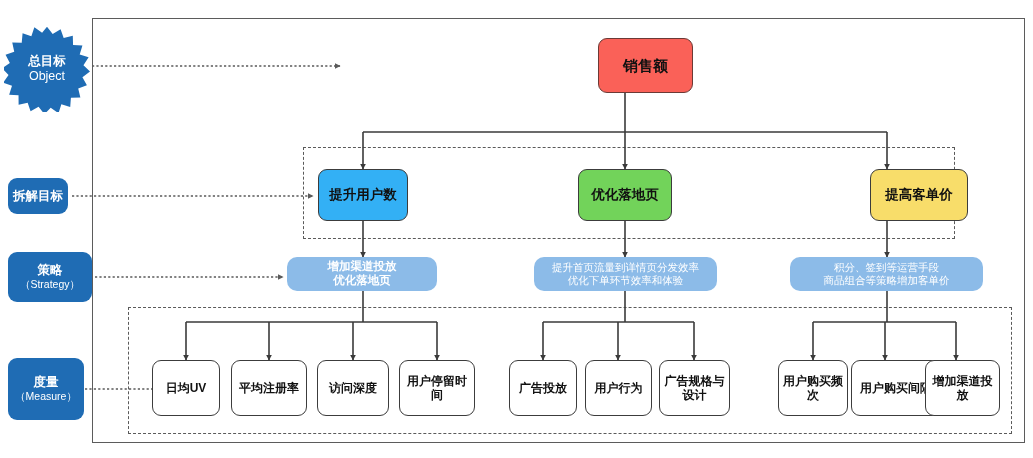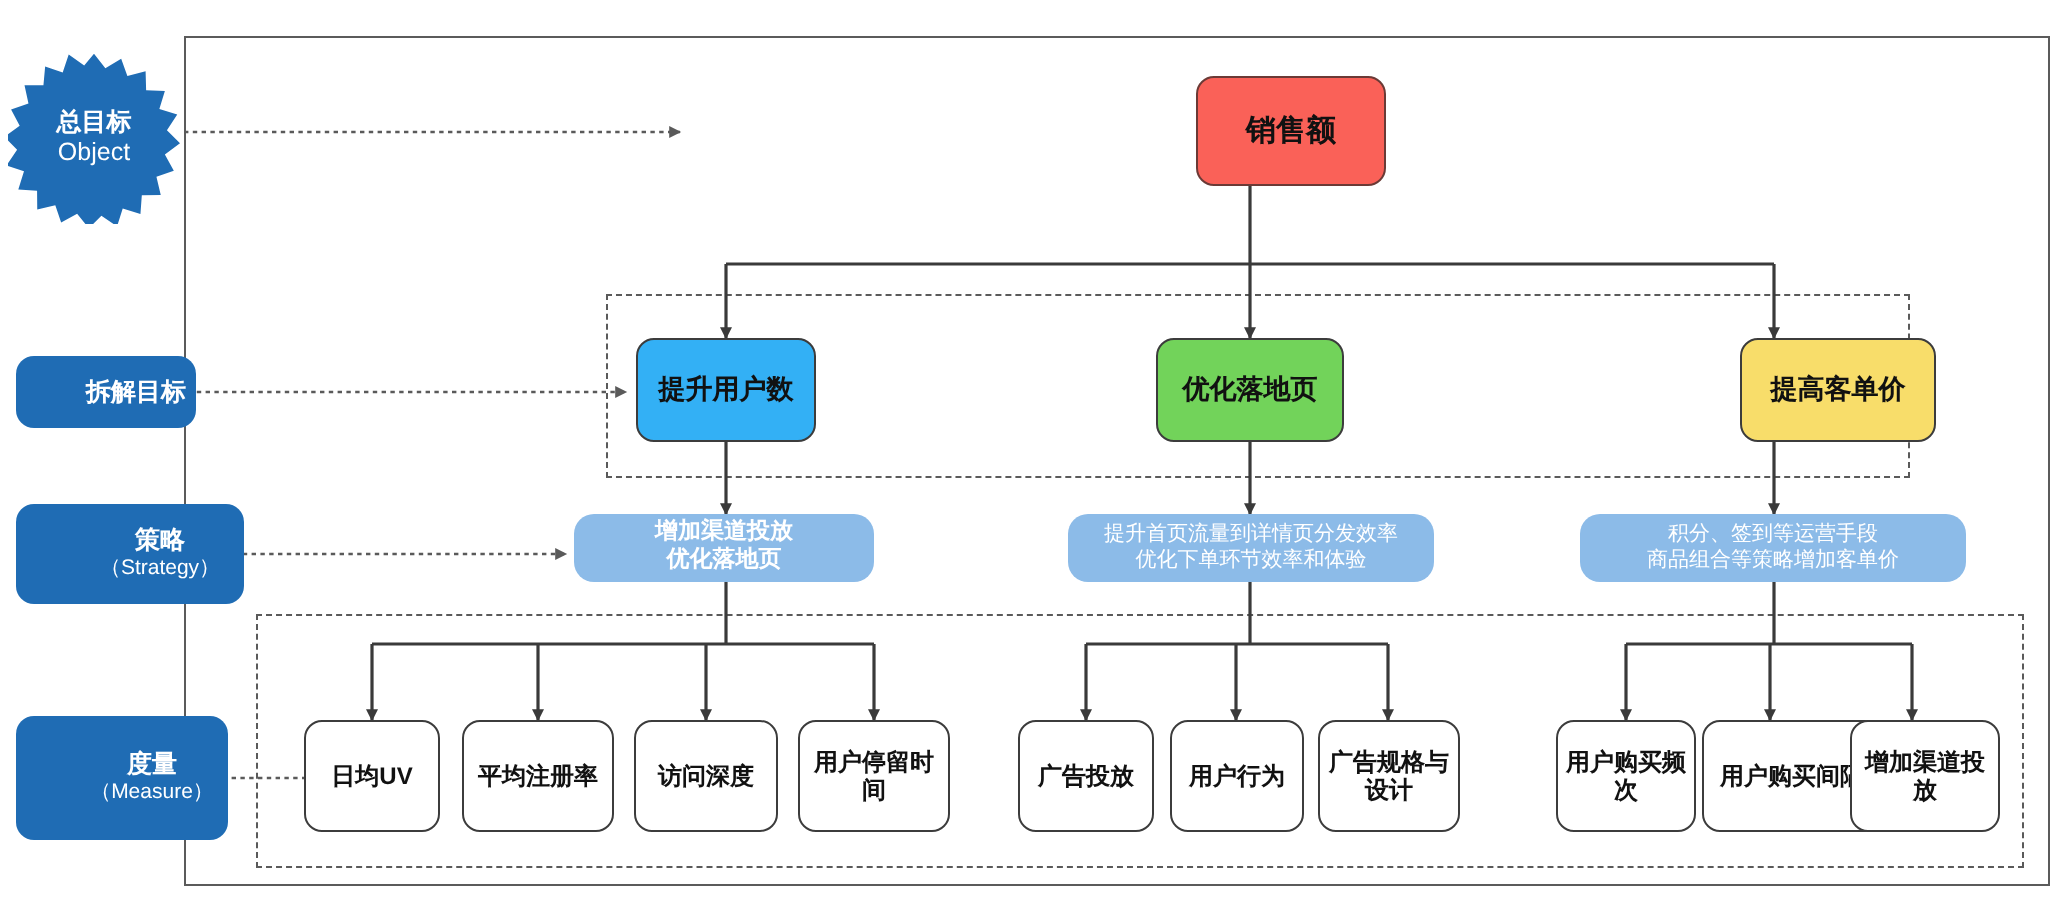--- a/index.html
+++ b/index.html
@@ -1,21 +1,21 @@
 <!DOCTYPE html>
 <html><head>
 <meta charset="utf-8">
 <style>
   html,body{margin:0;padding:0;background:#ffffff;}
   body{font-family:"Liberation Sans","DejaVu Sans",sans-serif;}
   #stage{position:relative;width:1033px;height:458px;background:#fff;overflow:hidden;}
 
   
   .rail-label{position:absolute;display:flex;align-items:center;justify-content:center;
-    text-align:center;color:#ffffff;font-weight:bold;line-height:1.18;padding-left:30px;}
+    text-align:center;color:#ffffff;font-weight:bold;line-height:1.18;}
   .rail-round{background:#1f6cb4;border-radius:9px;}
   .rail-sub{display:block;font-weight:normal;font-size:10.5px;}
 
   
   .burst{position:absolute;left:4px;top:26px;width:86px;height:86px;}
   .burst .star{width:86px;height:86px;}
   .burst .btxt{position:absolute;left:0;top:0;width:86px;height:86px;
     display:flex;flex-direction:column;align-items:center;justify-content:center;
     color:#fff;font-weight:bold;font-size:12.5px;line-height:1.22;}
   .burst .btxt .en{font-weight:normal;font-size:12.5px;}

